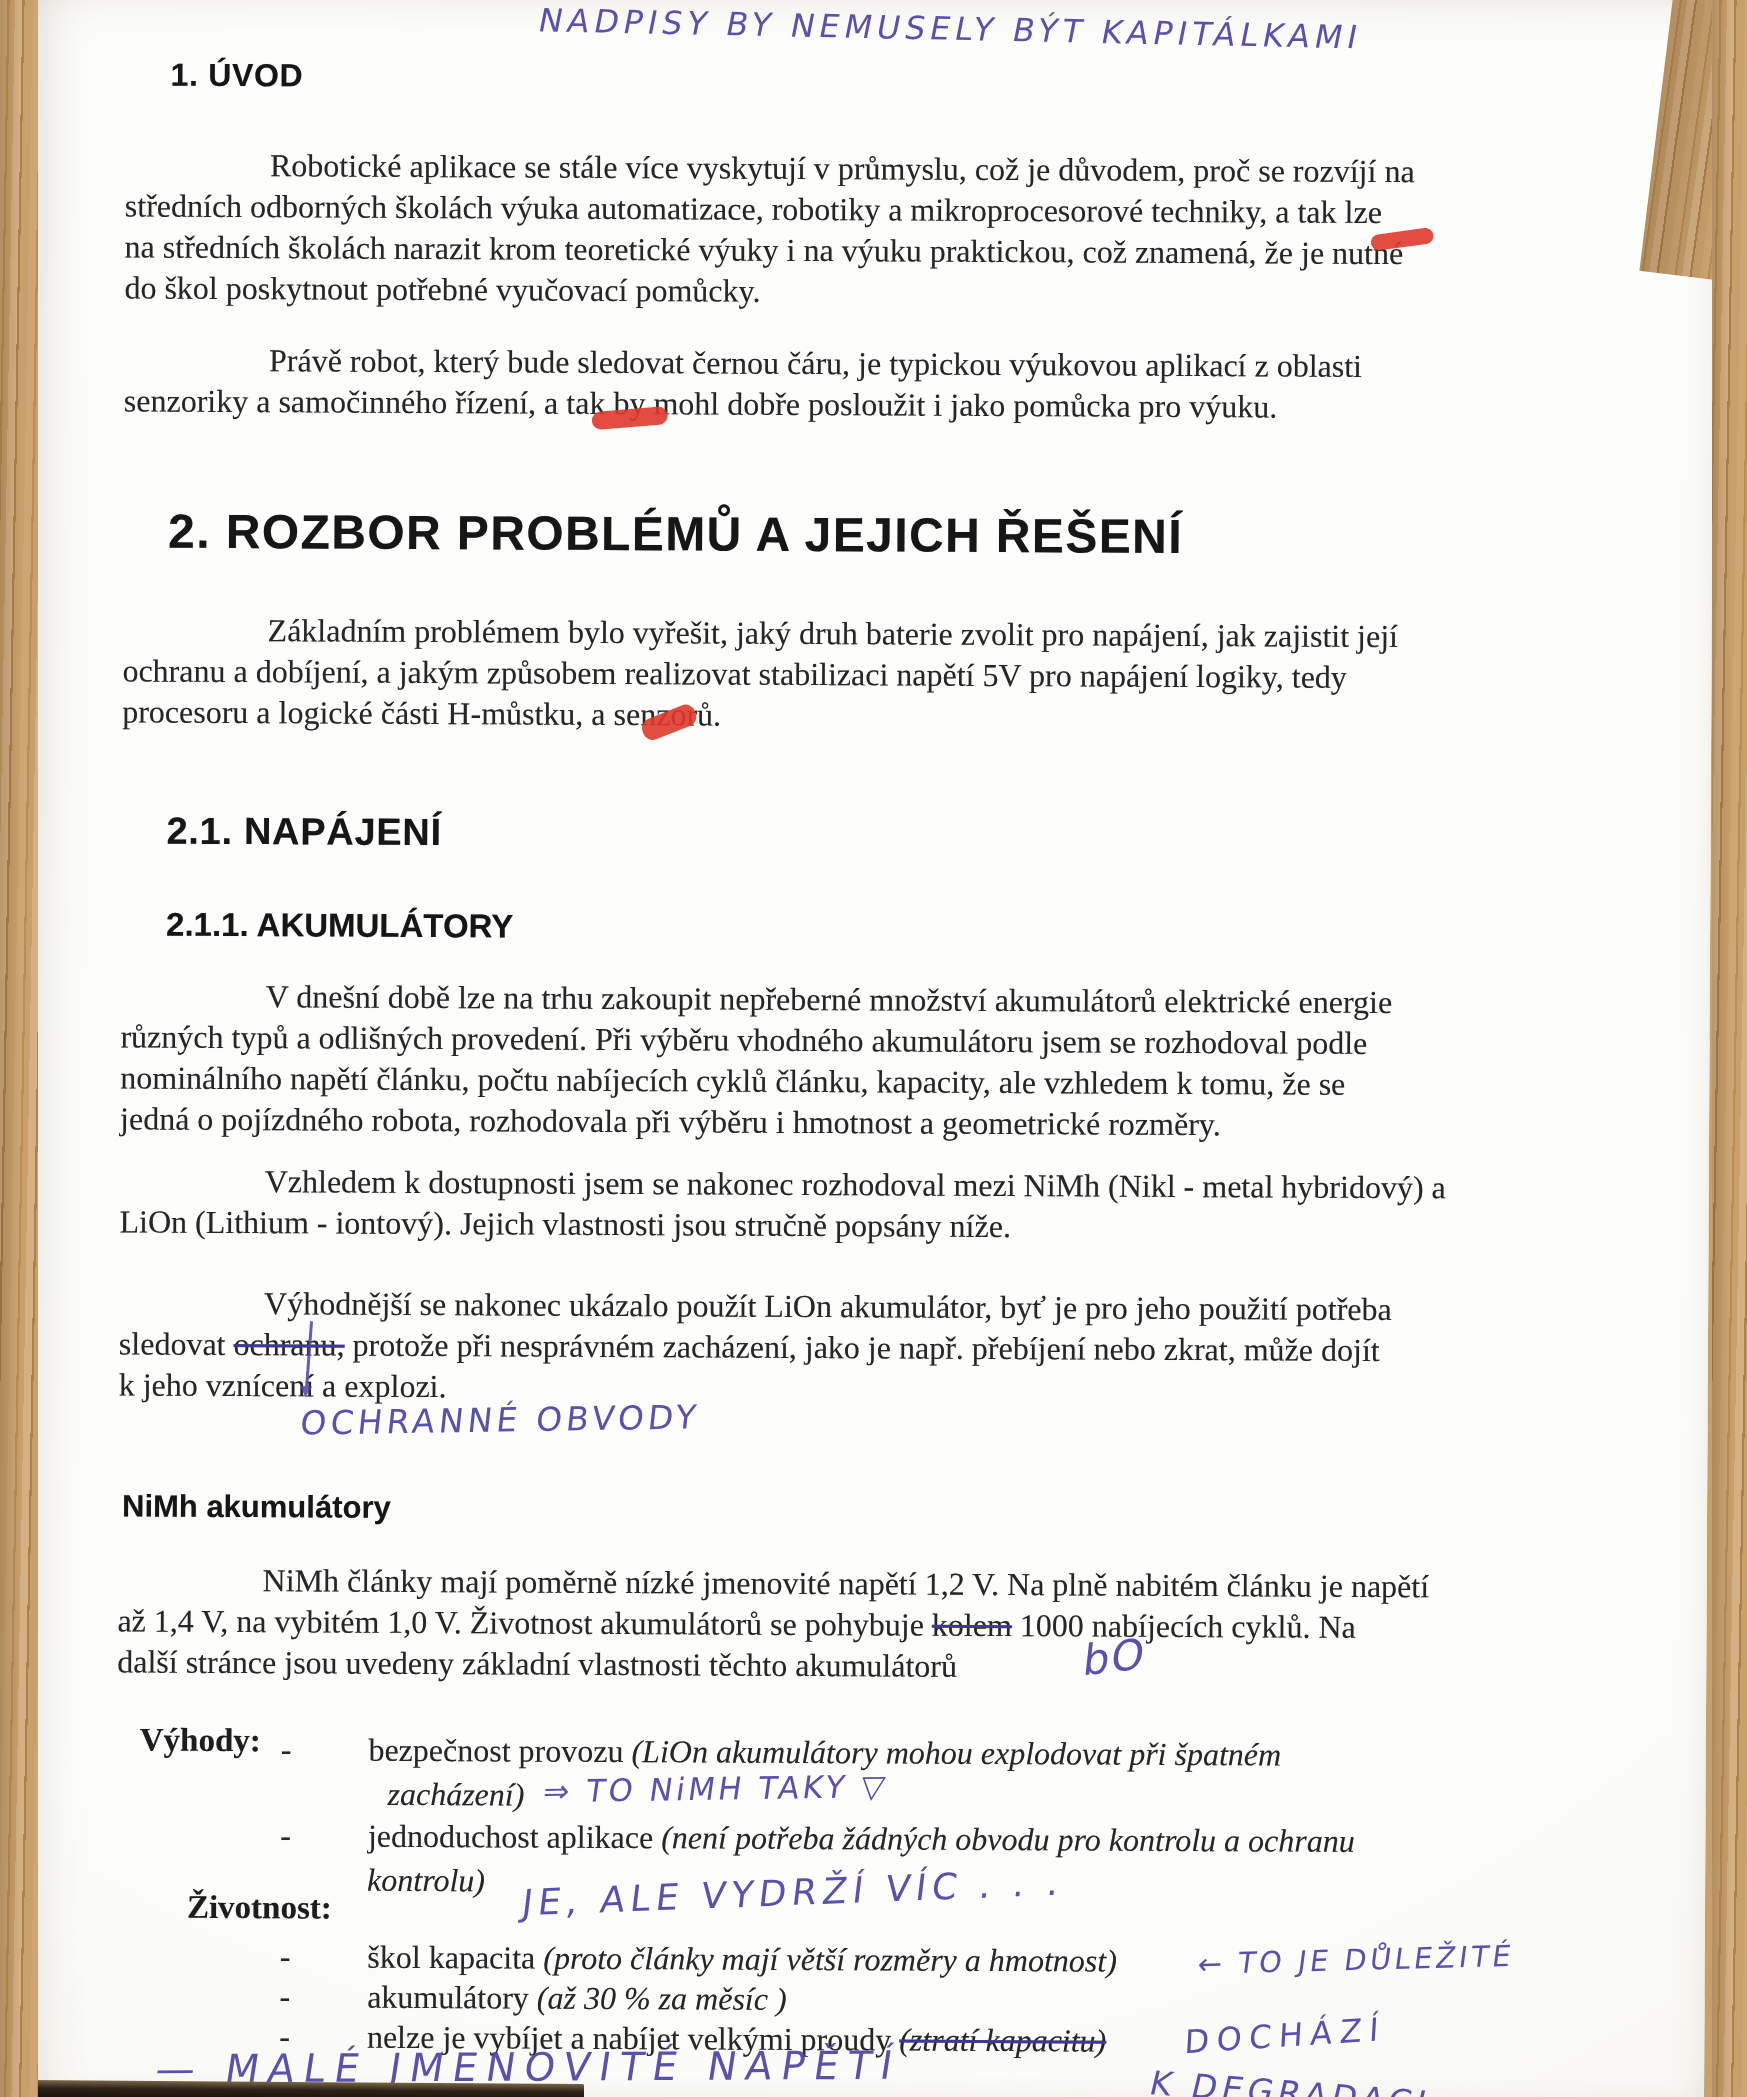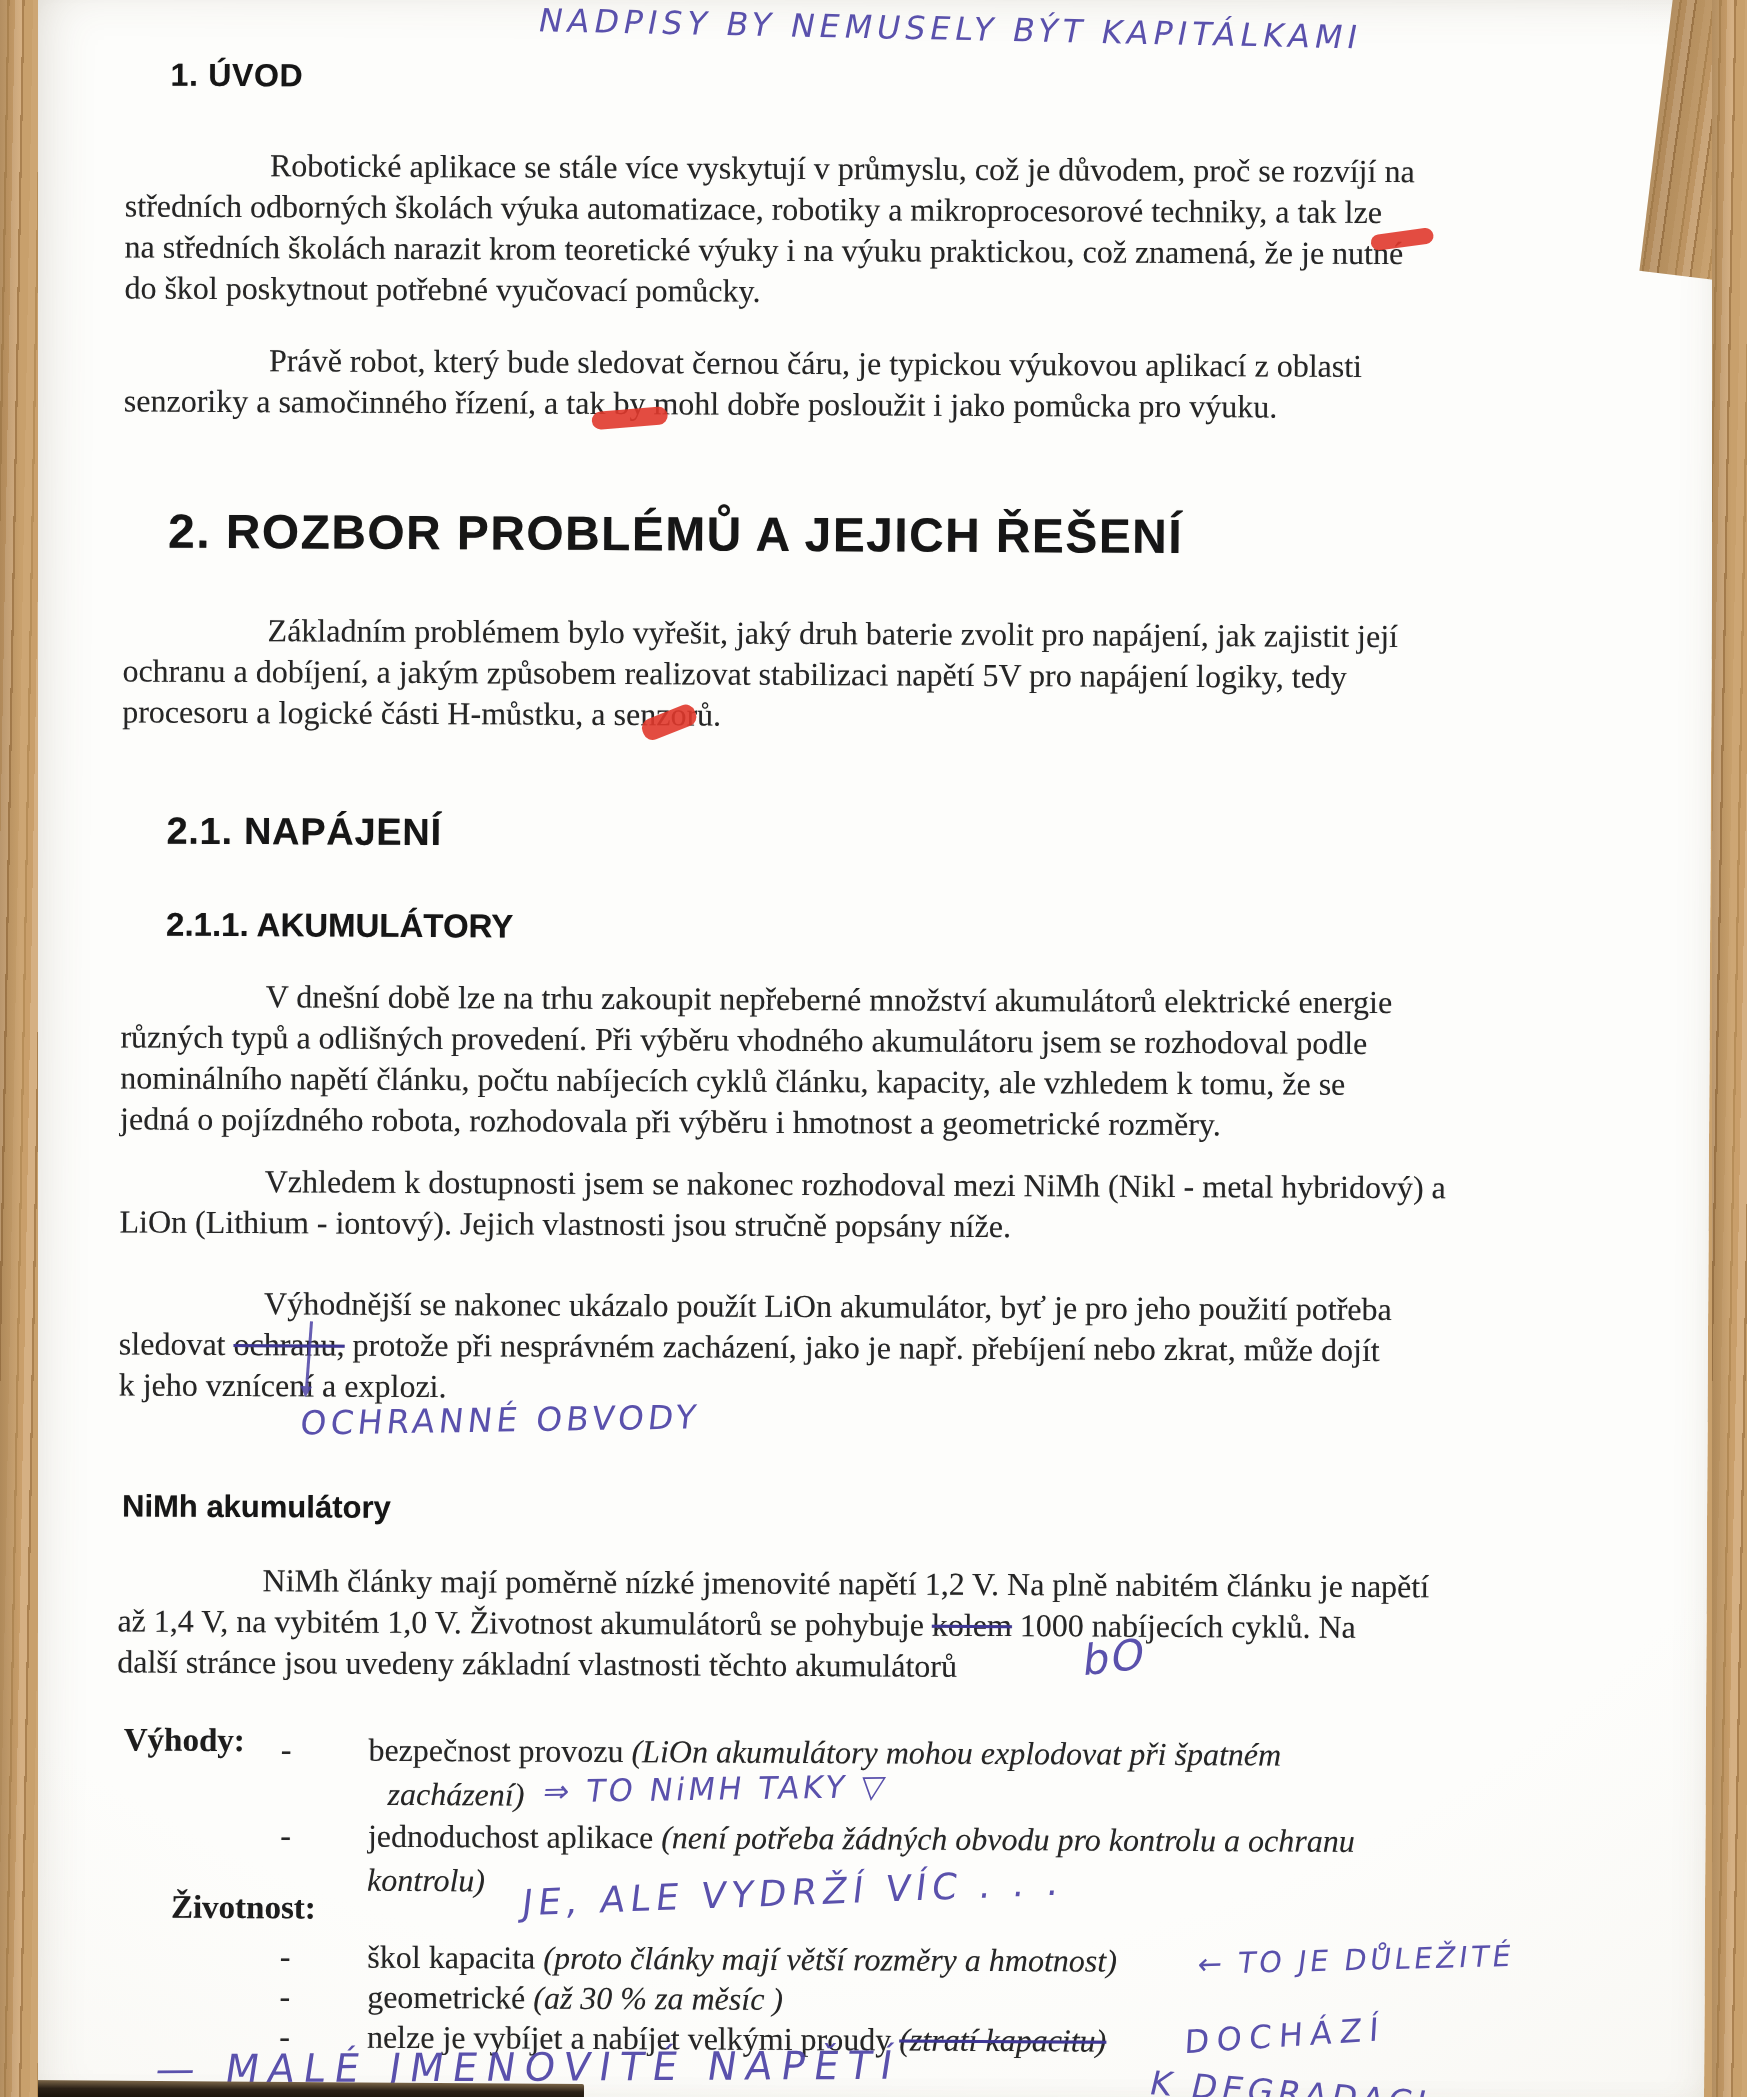--- a/index.html
+++ b/index.html
@@ -30,21 +30,21 @@
   .para .ln{height:41px;}
   .para .ind{padding-left:145px;}
   .hx{position:absolute;font-family:"Liberation Sans",sans-serif;font-weight:700;color:#161616;white-space:nowrap;
       text-shadow:0 0 0.7px rgba(30,30,30,.45);}
   .h1{font-size:32px;letter-spacing:0.7px;}
   .h2{font-size:48px;letter-spacing:1.4px;}
   .h21{font-size:38px;letter-spacing:0.7px;}
   .h211{font-size:33px;}
   .hnimh{font-size:31px;}
   .sb{position:absolute;font:700 33px/38px "Liberation Serif",serif;color:#1d1d1d;white-space:nowrap;
-      text-shadow:0 0 0.7px rgba(30,30,30,.4);}
+      text-shadow:0 0 0.7px rgba(30,30,30,.4);margin-left:16px;}
   .li{position:absolute;font:400 32px/41px "Liberation Serif",serif;color:#262626;white-space:nowrap;
       text-shadow:0 0 0.7px rgba(50,50,50,.38);}
   .li .mk{display:inline-block;width:13.7px;}
   .li .lt{margin-left:74px;}
   .it{font-style:italic;}
 
   
   .stk{text-decoration:line-through;text-decoration-thickness:3.4px;text-decoration-color:#3f3796;}
   .hw{position:absolute;font-family:"DejaVu Sans",sans-serif;color:#4d43a6;white-space:nowrap;font-weight:500;opacity:.92;}
   .red-mark{position:absolute;background:#e0392c;border-radius:9.6px;opacity:.9;}
@@ -138,21 +138,21 @@
     <div class="hw" style="left:498px;top:1878px;font-size:36px;letter-spacing:5.5px;transform:rotate(-2.5deg) skewX(-9deg);">JE, ALE VYDRŽÍ VÍC . . .</div>
 
     <div class="sb" style="left:147px;top:1897px;">Životnost:</div>
 
     <div class="li" style="left:256px;top:1945px;">
       <span class="mk">-</span><span class="lt"><span>škol kapacita </span><span class="it">(proto články mají větší rozměry a hmotnost)</span></span>
     </div>
     <div class="hw" style="left:1174px;top:1946px;font-size:29px;letter-spacing:3.4px;transform:rotate(-1.8deg) skewX(-9deg);">← TO JE DŮLEŽITÉ</div>
 
     <div class="li" style="left:256px;top:1985px;">
-      <span class="mk">-</span><span class="lt"><span>geometrické </span><span class="it">(až 30 % za měsíc )</span></span>
+      <span class="mk">-</span><span class="lt"><span>akumulátory </span><span class="it">(až 30 % za měsíc )</span></span>
     </div>
 
     <div class="li" style="left:256px;top:2025px;">
       <span class="mk">-</span><span class="lt"><span>nelze je vybíjet a nabíjet velkými proudy </span><span class="it stk">(ztratí kapacitu)</span></span>
     </div>
     <div class="hw" style="left:1161px;top:2020px;font-size:32px;letter-spacing:7.5px;transform:rotate(-4deg) skewX(-7deg);">DOCHÁZÍ</div>
 
     <div class="hw" style="left:133px;top:2052px;font-size:39px;letter-spacing:9px;transform:rotate(-0.6deg) skewX(-9deg);">— MALÉ JMENOVITÉ NAPĚTÍ</div>
     <div class="hw" style="left:1127px;top:2077px;font-size:33px;letter-spacing:4.8px;transform:rotate(4deg) skewX(-9deg);">K DEGRADACI</div>
 

